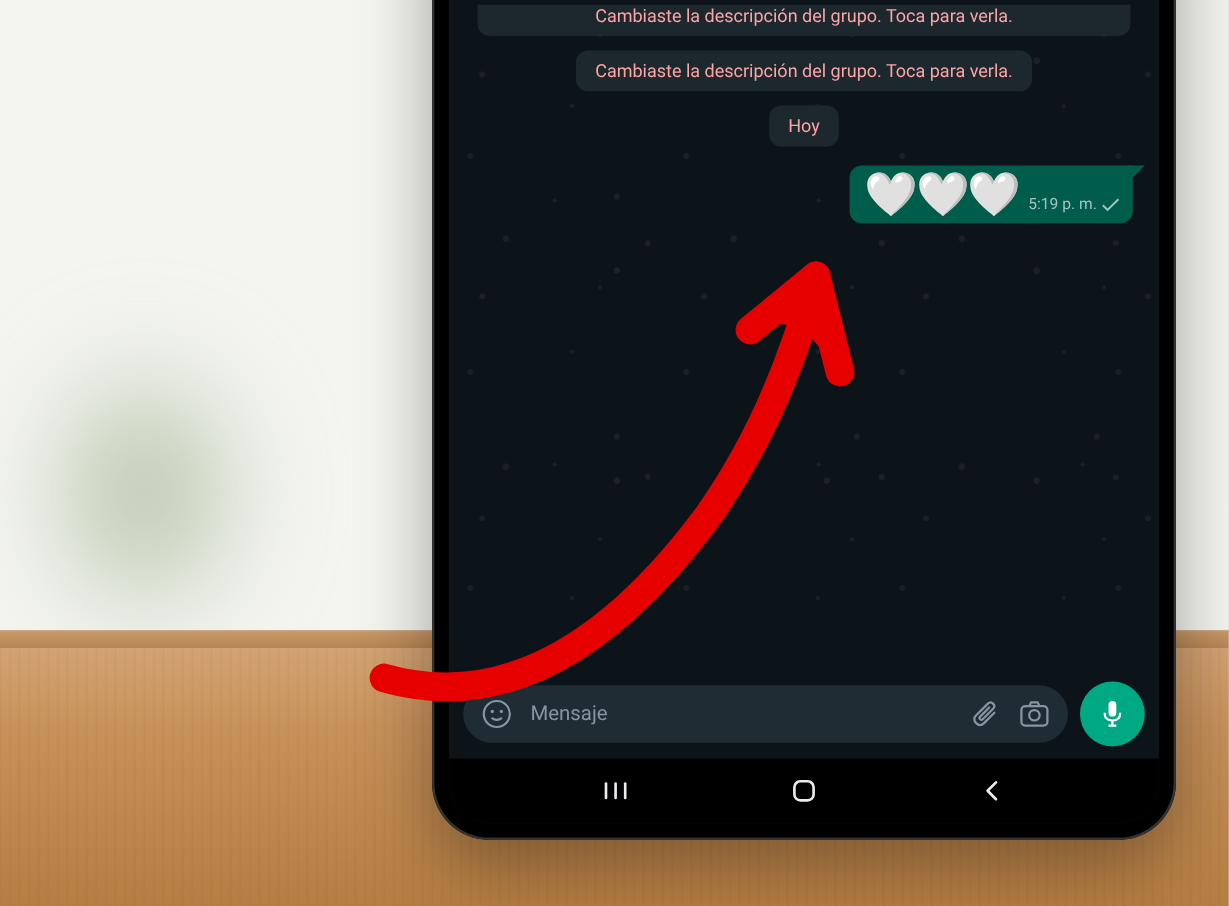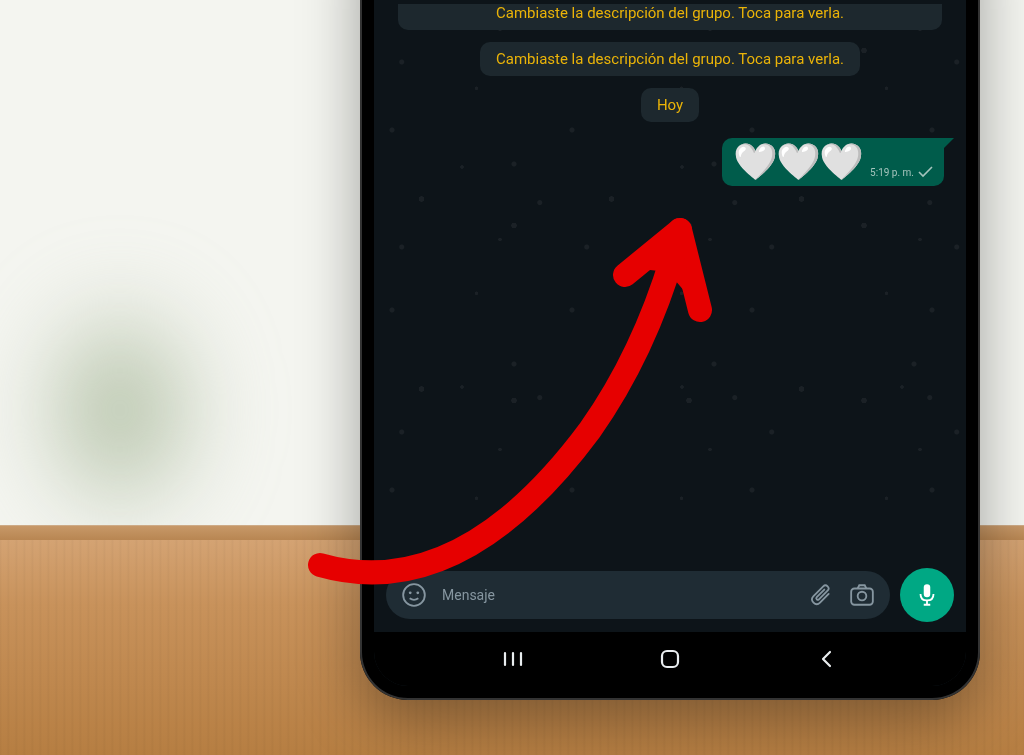--- a/index.html
+++ b/index.html
@@ -92,21 +92,21 @@
         radial-gradient(circle at 25% 50%, #fff 2.5px, transparent 3px),
         radial-gradient(circle at 60% 55%, #fff 1.5px, transparent 2px),
         radial-gradient(circle at 85% 48%, #fff 2px, transparent 3px),
         radial-gradient(circle at 15% 80%, #fff 2px, transparent 3px),
         radial-gradient(circle at 50% 85%, #fff 1.5px, transparent 2px),
         radial-gradient(circle at 80% 78%, #fff 2.5px, transparent 3px);
       background-size: 180px 180px, 220px 220px, 200px 200px, 190px 190px, 210px 210px, 195px 195px, 185px 185px, 205px 205px, 175px 175px;
     }
     .chip {
       background: #1d282e;
-      color: #eab308;
+      color: #fca5a5;
       padding: 8px 16px;
       border-radius: 10px;
       font-size: 15px;
       margin-bottom: 12px;
       position: relative;
       z-index: 2;
       max-width: 92%;
       text-align: center;
     }
     .chip.truncated {
@@ -146,21 +146,21 @@
     .hearts {
       font-size: 36px;
       line-height: 1;
       letter-spacing: -2px;
     }
     .meta {
       display: flex;
       align-items: center;
       gap: 4px;
       color: #a5c4bd;
-      font-size: 10px;
+      font-size: 13px;
       white-space: nowrap;
       padding-bottom: 2px;
     }
     .check {
       width: 16px;
       height: 12px;
       position: relative;
     }
     .input-bar {
       display: flex;
@@ -184,21 +184,21 @@
       width: 28px;
       height: 28px;
       display: flex;
       align-items: center;
       justify-content: center;
     }
     .input-box .icon svg { width: 26px; height: 26px; }
     .placeholder {
       flex: 1;
       color: #8696a0;
-      font-size: 14px;
+      font-size: 17px;
     }
     .mic-btn {
       width: 54px;
       height: 54px;
       border-radius: 50%;
       background: #00a884;
       display: flex;
       align-items: center;
       justify-content: center;
       color: #fff;

